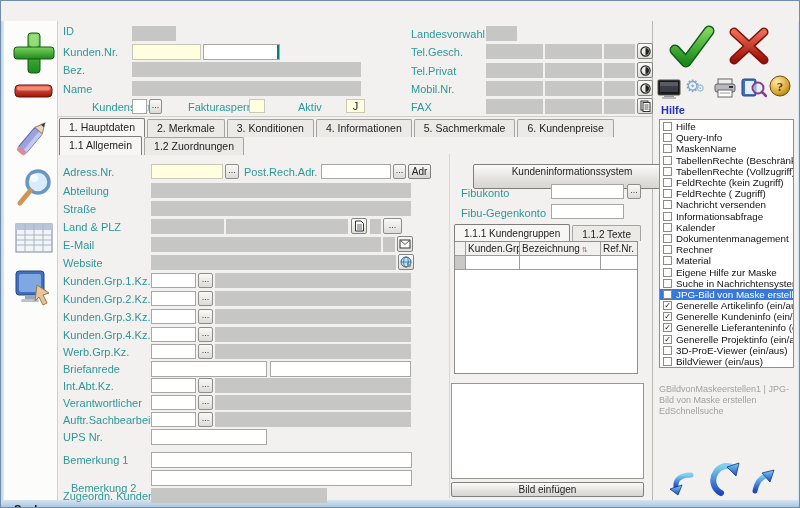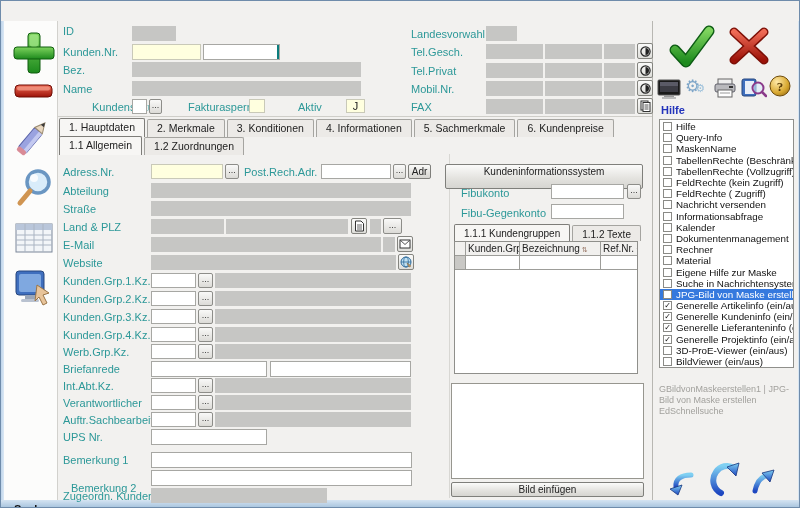--- a/index.html
+++ b/index.html
@@ -341,21 +341,21 @@
 
   <div class="lbl" style="left:62px;top:453px;">Bemerkung 1</div>
   <div class="inw" style="left:150px;top:451px;width:261px;height:16px;"></div>
 
   <div class="lbl" style="left:62px;top:481px;padding-left:8px;">Bemerkung 2</div>
   <div class="inw" style="left:150px;top:469px;width:261px;height:16px;"></div>
 
   <div class="lbl" style="left:62px;top:489px;">Zugeordn. Kunden.Grp.</div>
   <div class="ing" style="left:150px;top:487px;width:176px;"></div>
 
-  <div class="pushbtn" style="left:444px;top:163px;width:198px;height:25px;line-height:14px;">Kundeninformationssystem</div>
+  <div class="pushbtn" style="left:472px;top:163px;width:198px;height:25px;line-height:14px;">Kundeninformationssystem</div>
 
   <div class="lbl" style="left:460px;top:186px;">Fibukonto</div>
   <div class="inw" style="left:550px;top:183px;width:73px;"></div>
   <div class="dots" style="left:626px;top:183px;width:14px;">...</div>
 
   <div class="lbl" style="left:460px;top:206px;">Fibu-Gegenkonto</div>
   <div class="inw" style="left:550px;top:203px;width:73px;"></div>
 
   <div class="tabstrip" style="left:453px;top:223px;">
     <div class="tab active" style="height:16px;font-size:10px;">1.1.1 Kundengruppen</div>

